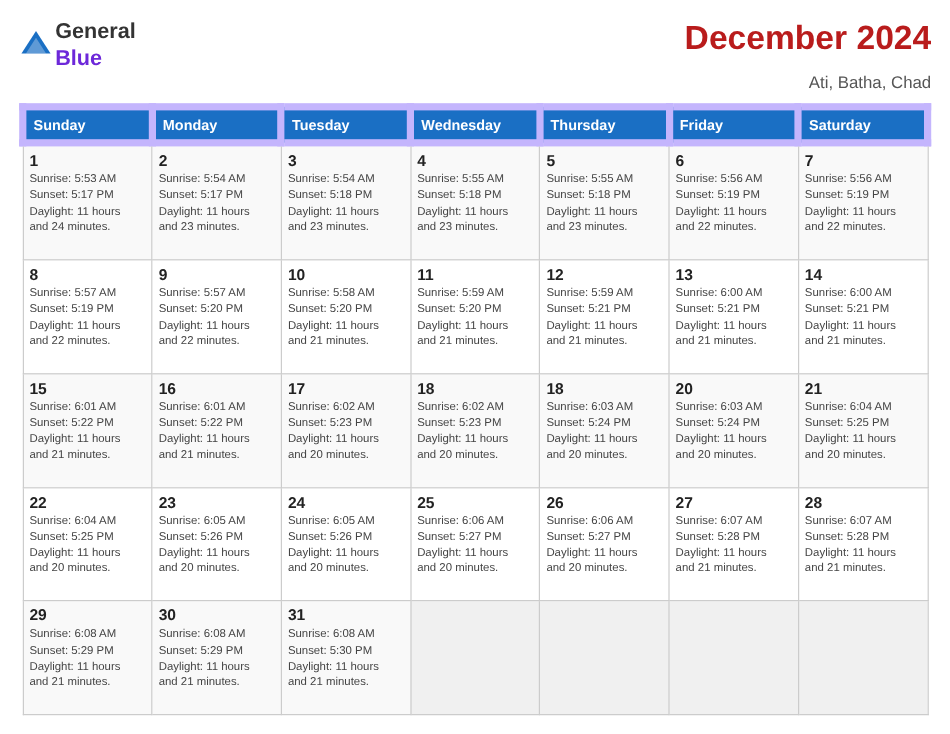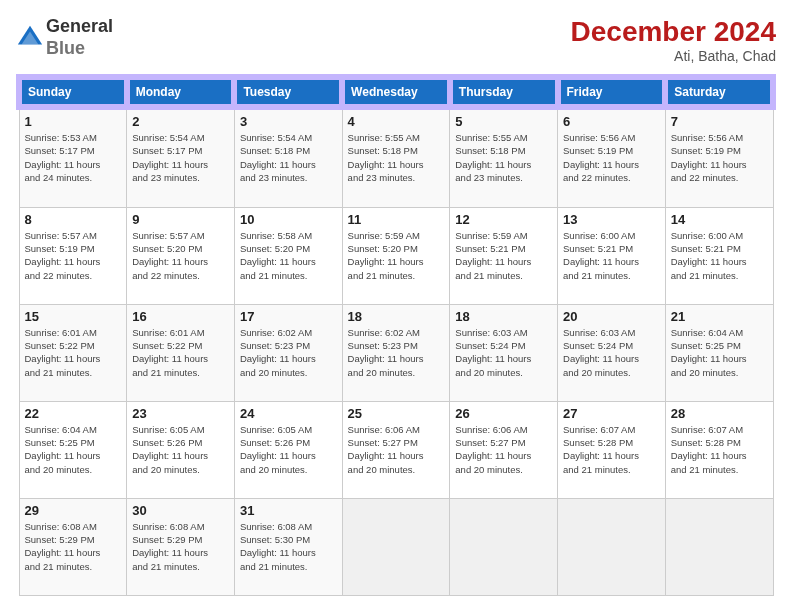--- a/index.html
+++ b/index.html
@@ -26,37 +26,38 @@
     .logo {
       display: flex;
       align-items: center;
     }
     .logo-text {
       font-size: 18px;
       font-weight: bold;
       line-height: 1.2;
     }
     .logo-general { color: #333; }
-    .logo-blue { color: #737373; margin-top: 44px; }
+    .logo-blue { color: #6d28d9; margin-top: 44px; }
     .logo-icon {
       width: 28px;
       height: 28px;
       margin-right: 2px;
     }
     .title-block {
       text-align: right;
     }
     .month-title {
       font-size: 28px;
       font-weight: bold;
       color: #b91c1c;
     }
     .location {
       font-size: 14px;
       color: #555;
+      margin-top: 12px;
     }
     .calendar {
       flex: 1;
       border-collapse: collapse;
       width: 100%;
       font-size: 10px;
     }
     .calendar th {
       background-color: #1a6fc4;
       color: #fff;

